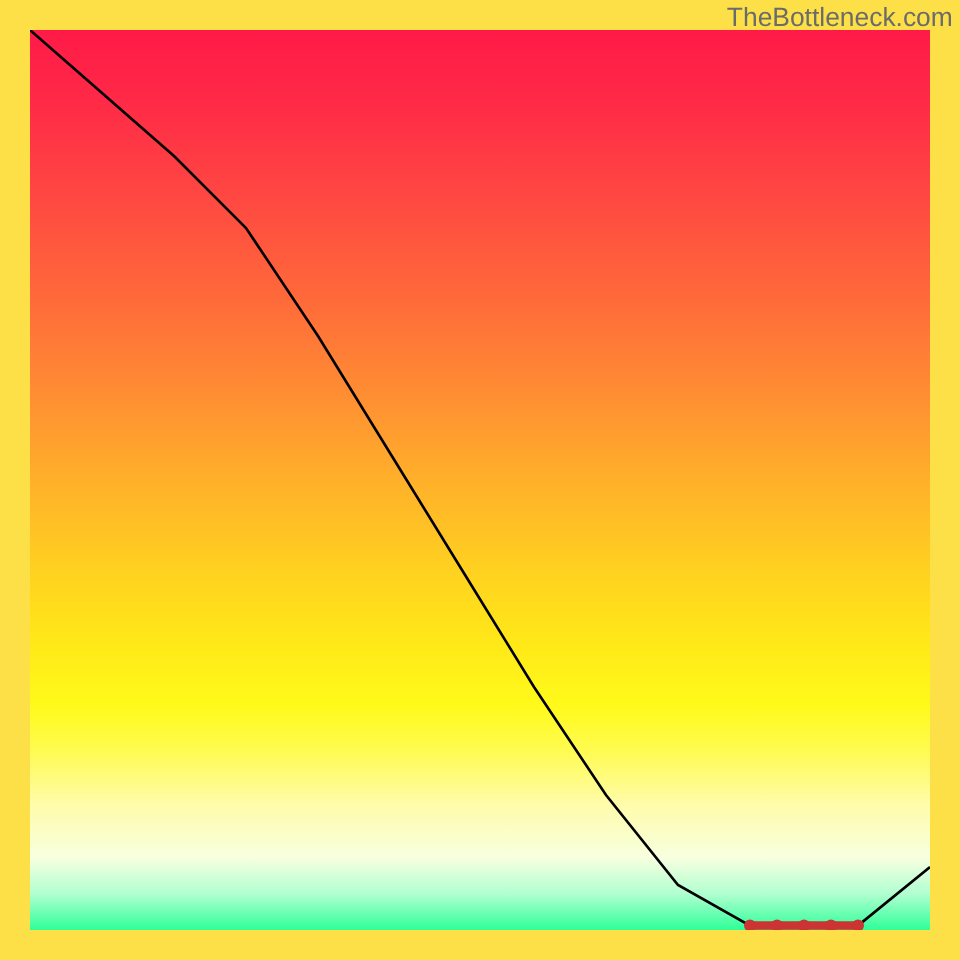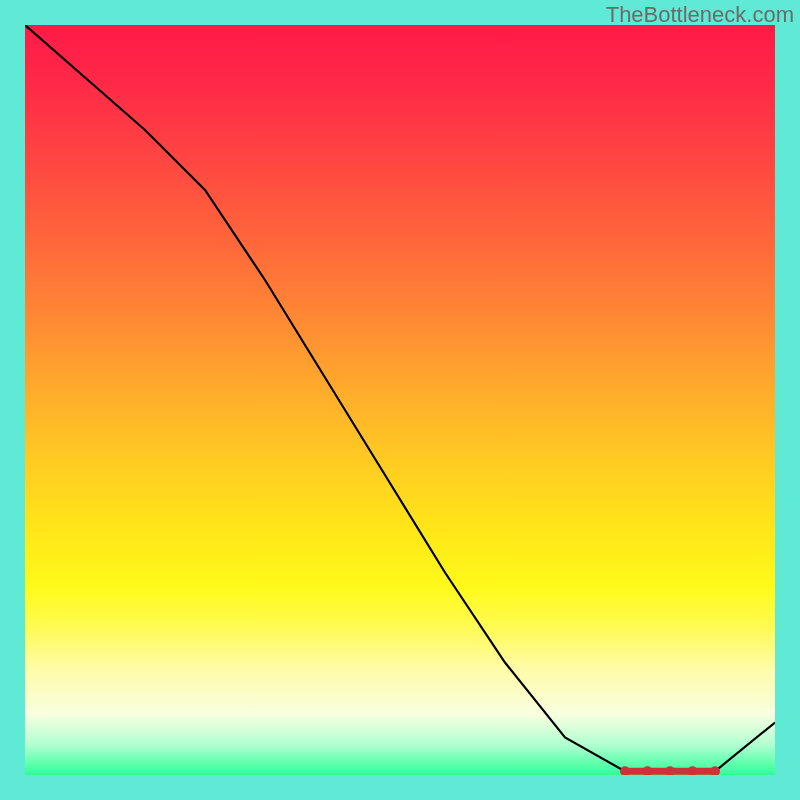--- a/index.html
+++ b/index.html
@@ -8,21 +8,21 @@
     width: 800px;
     height: 800px;
     background: #000;
     overflow: hidden;
     font-family: Arial, Helvetica, sans-serif;
   }
   .chart-container {
     position: relative;
     width: 800px;
     height: 800px;
-    background: #5eead4;
+    background: #fde047;
   }
   .plot-area {
     position: absolute;
     left: 25px;
     top: 25px;
     width: 750px;
     height: 750px;
     background: linear-gradient(
       to bottom,
       #ff1a47 0%,

